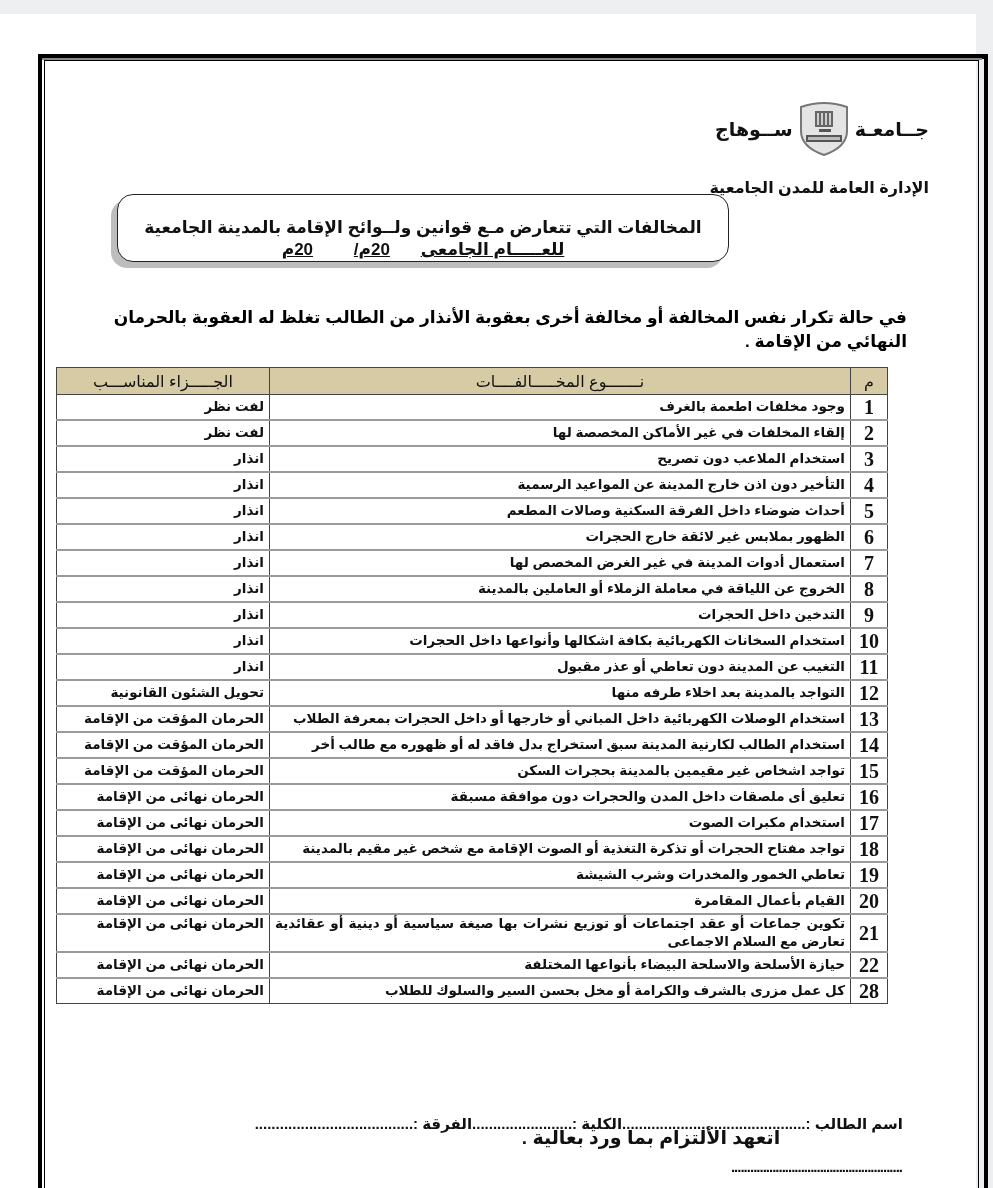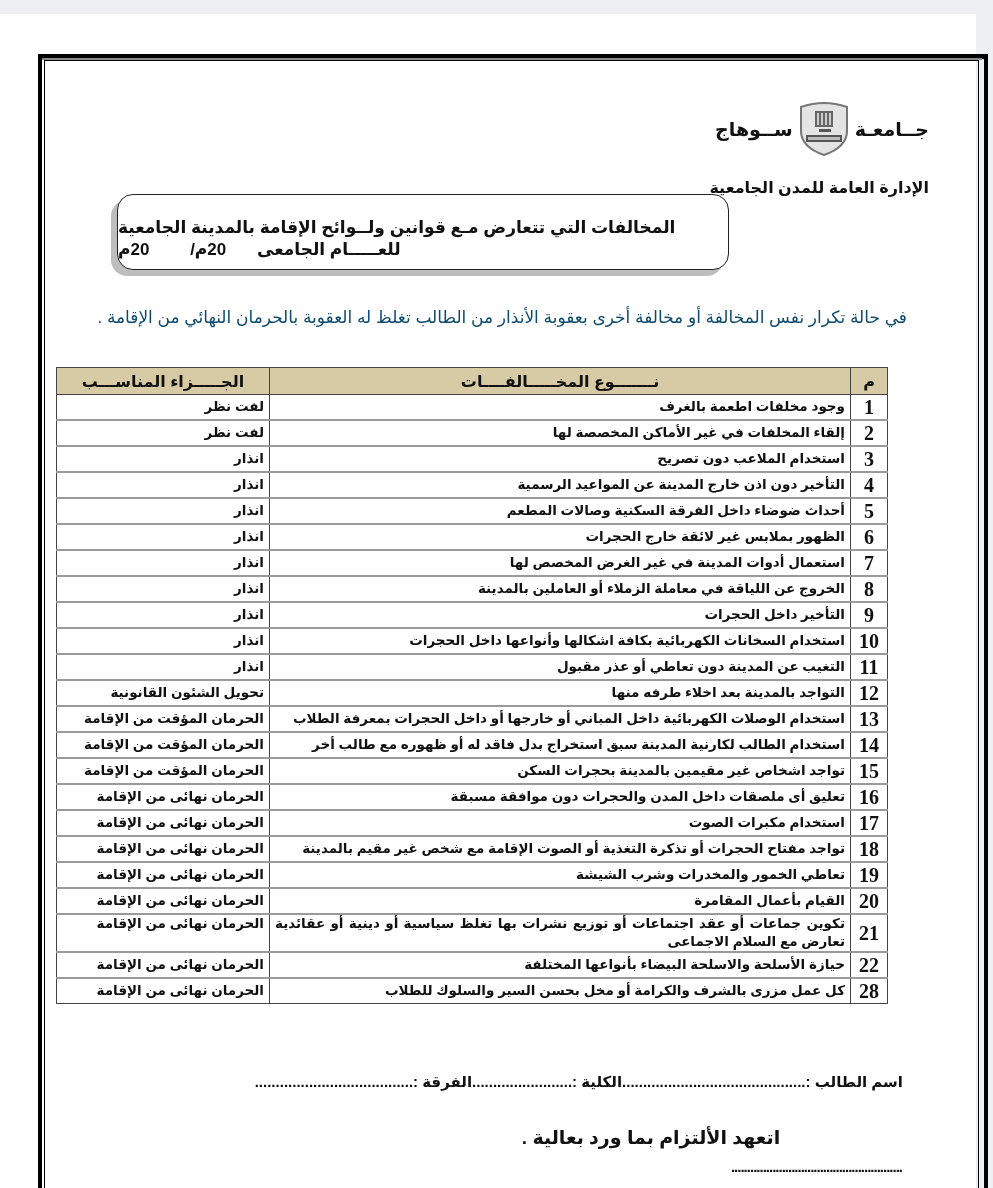--- a/index.html
+++ b/index.html
@@ -33,54 +33,54 @@
     display: flex; align-items: center; direction: rtl; font-weight: bold; font-size: 19px; color: #111;
     height: 58px;
   }
   .logo {
     width: 54px; height: 56px; margin: 0 4px;
   }
   .dept-line {
     font-weight: bold; font-size: 16px; color: #111; margin-top: 20px;
   }
   .title-box {
-    position: absolute; left: 117px; top: 194px; width: 612px; height: 76px;
+    position: absolute; left: 117px; top: 194px; width: 612px; height: 68px;
     border: 1.5px solid #222; border-radius: 16px; box-sizing: border-box;
     box-shadow: -6px 6px 0 #bdbdbd;
     background: #fff;
-    direction: rtl; text-align: left; font-weight: bold; font-size: 17px; color: #111;
+    direction: rtl; text-align: center; font-weight: bold; font-size: 17px; color: #111;
     padding-top: 22px; line-height: 22px;
   }
-  .title-box .yr span { display: inline-block; }
+  .title-box .yr span { display: inline-block; text-decoration: underline; }
   .notice {
     position: absolute; left: 95px; top: 306px; width: 812px; direction: rtl; text-align: right;
-    font-weight: normal; font-size: 17px; line-height: 24px; color: #0c4a6e;
+    font-weight: bold; font-size: 17px; line-height: 24px; color: #000000;
   }
   table.viol {
     position: absolute; left: 56px; top: 367px; width: 832px;
     border-collapse: collapse; direction: rtl;
     font-size: 13.5px; font-weight: bold; color: #111;
   }
   table.viol th {
-    background: #d6cba4; font-size: 16px; font-weight: bold; height: 26px;
+    background: #d6cba4; font-size: 16px; font-weight: normal; height: 26px;
     border: 1px solid #444; padding: 0 6px;
   }
   table.viol td {
     border-left: 1px solid #444; border-right: 1px solid #444;
     border-bottom: 2px solid #9a9a9a; height: 24px; padding: 0 5px; text-align: right;
     line-height: 18px;
   }
   table.viol td.num {
     text-align: center; font-family: "Liberation Serif", serif; font-size: 20px; width: 26px;
   }
   table.viol td.pen { width: 202px; white-space: nowrap; }
   table.viol td.desc.wrap { text-align: justify; text-align-last: right; }
   table.viol tr:last-child td { border-bottom: 1px solid #444; }
   .form-line {
-    position: absolute; left: 95px; top: 1073px; width: 808px; direction: rtl; text-align: right;
+    position: absolute; left: 95px; top: 1115px; width: 808px; direction: rtl; text-align: right;
     font-weight: bold; font-size: 15px; color: #111;
   }
   .pledge {
     position: absolute; left: 400px; top: 1126px; width: 502px; direction: rtl; text-align: center;
     font-weight: bold; font-size: 19px; color: #111;
   }
   .sig {
     position: absolute; left: 636px; top: 1158px; width: 266px; direction: rtl; text-align: right;
     font-weight: bold; font-size: 15px; color: #111; letter-spacing: -1px; overflow: hidden; white-space: nowrap;
   }
@@ -167,21 +167,21 @@
         <td class="desc">استعمال أدوات المدينة في غير الغرض المخصص لها</td>
         <td class="pen">انذار</td>
       </tr>
       <tr>
         <td class="num">8</td>
         <td class="desc">الخروج عن اللياقة في معاملة الزملاء أو العاملين بالمدينة</td>
         <td class="pen">انذار</td>
       </tr>
       <tr>
         <td class="num">9</td>
-        <td class="desc">التأخير داخل الحجرات</td>
+        <td class="desc">التدخين داخل الحجرات</td>
         <td class="pen">انذار</td>
       </tr>
       <tr>
         <td class="num">10</td>
         <td class="desc">استخدام السخانات الكهربائية بكافة اشكالها وأنواعها داخل الحجرات</td>
         <td class="pen">انذار</td>
       </tr>
       <tr>
         <td class="num">11</td>
         <td class="desc">التغيب عن المدينة دون تعاطي أو عذر مقبول</td>
@@ -227,21 +227,21 @@
         <td class="desc">تعاطي الخمور والمخدرات وشرب الشيشة</td>
         <td class="pen">الحرمان نهائى من الإقامة</td>
       </tr>
       <tr>
         <td class="num">20</td>
         <td class="desc">القيام بأعمال المقامرة</td>
         <td class="pen">الحرمان نهائى من الإقامة</td>
       </tr>
       <tr>
         <td class="num">21</td>
-        <td class="desc wrap">تكوين جماعات أو عقد اجتماعات أو توزيع نشرات بها تغلظ سياسية أو دينية أو عقائدية تعارض مع السلام الاجماعى</td>
+        <td class="desc wrap">تكوين جماعات أو عقد اجتماعات أو توزيع نشرات بها صيغة سياسية أو دينية أو عقائدية تعارض مع السلام الاجماعى</td>
         <td class="pen" style="vertical-align: top;">الحرمان نهائى من الإقامة</td>
       </tr>
       <tr>
         <td class="num">22</td>
         <td class="desc">حيازة الأسلحة والاسلحة البيضاء بأنواعها المختلفة</td>
         <td class="pen">الحرمان نهائى من الإقامة</td>
       </tr>
       <tr>
         <td class="num">28</td>
         <td class="desc">كل عمل مزرى بالشرف والكرامة أو مخل بحسن السير والسلوك للطلاب</td>

